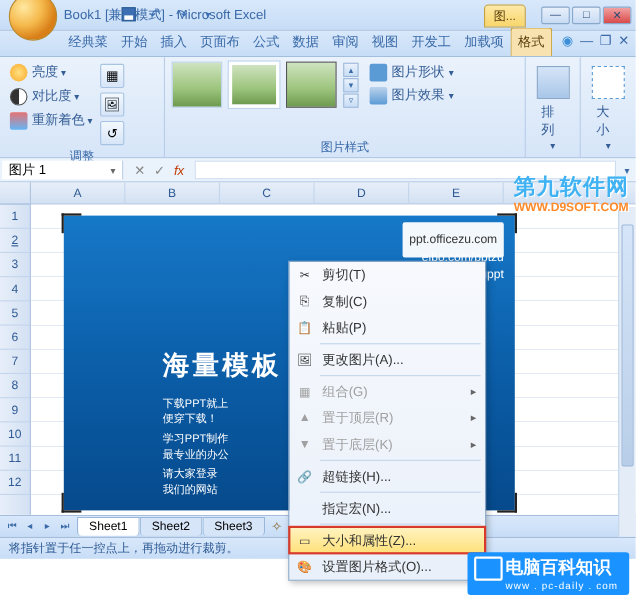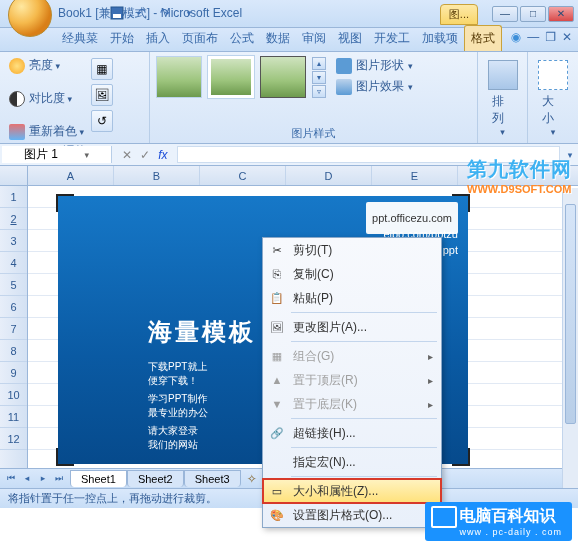--- a/index.html
+++ b/index.html
@@ -20,21 +20,21 @@
 .rtab { padding: 4px 6px; color: #3a6aa8; font-size: 12px; cursor: pointer; }
 .rtab.active { background: #f8e3b0; border: 1px solid #c9a23b; border-bottom: none; border-radius: 3px 3px 0 0; color: #5a3e0a; }
 .ribbon-right { position: absolute; right: 6px; top: 30px; display: flex; gap: 6px; color: #3a6aa8; }
 .ribbon-right span { cursor: pointer; }
 
 
 .ribbon-body { height: 92px; background: linear-gradient(#eaf2fc, #d6e5f8); border-bottom: 1px solid #9ab6d9; display: flex; }
 .rgroup { border-right: 1px solid #b8cee8; padding: 4px 6px 2px; display: flex; flex-direction: column; justify-content: space-between; }
 .rgroup-label { text-align: center; color: #3a6aa8; font-size: 11px; padding-top: 2px; }
 .rgroup-content { display: flex; gap: 4px; align-items: flex-start; }
-.adjust-col { display: flex; flex-direction: column; gap: 14px; }
+.adjust-col { display: flex; flex-direction: column; gap: 3px; }
 .adjust-item { display: flex; align-items: center; gap: 4px; padding: 1px 3px; color: #355e96; cursor: pointer; }
 .adjust-item .lbl::after { content: " ▾"; font-size: 9px; }
 .ico { width: 16px; height: 16px; display: inline-block; background: #6a9bd8; border-radius: 2px; }
 .ico.sun { background: radial-gradient(#ffe082,#f9a825); border-radius: 50%; }
 .ico.contrast { background: linear-gradient(90deg,#333 50%,#fff 50%); border: 1px solid #555; border-radius: 50%; }
 .ico.recolor { background: linear-gradient(#e57373,#64b5f6); }
 .mini-btn { width: 22px; height: 22px; background: linear-gradient(#f3f8fe,#d6e5f8); border: 1px solid #a7c2e2; border-radius: 2px; display: flex; align-items: center; justify-content: center; }
 
 .style-gallery { display: flex; gap: 6px; align-items: center; }
 .style-thumb { width: 46px; height: 42px; background: linear-gradient(#cfe3bf,#9cc47c 60%,#6d9a4e); border: 1px solid #bcd3ec; }
@@ -43,24 +43,24 @@
 
 .picstyle-opts { display: flex; flex-direction: column; gap: 2px; margin-left: 4px; }
 .picstyle-opts .opt { display: flex; align-items: center; gap: 4px; color: #355e96; padding: 1px 2px; }
 .picstyle-opts .opt::after { content: " ▾"; font-size: 9px; margin-left: auto; }
 
 .big-btn { display: flex; flex-direction: column; align-items: center; justify-content: center; padding: 4px 8px; color: #355e96; }
 .big-btn .big-ico { width: 30px; height: 30px; background: linear-gradient(#d6e5f8,#a8c6e8); border: 1px solid #8aa8c9; margin-bottom: 3px; }
 
 
 .formula-row { height: 22px; display: flex; align-items: stretch; border-bottom: 1px solid #9ab6d9; background: #eaf2fc; }
-.name-box { width: 110px; border-right: 1px solid #b8cee8; display: flex; align-items: center; padding: 0 22px; background: #fff; margin: 2px; }
+.name-box { width: 110px; border-right: 1px solid #b8cee8; display: flex; align-items: center; padding: 0 6px; background: #fff; margin: 2px; }
 .name-box .dd { margin-left: auto; color: #666; font-size: 9px; }
 .fx-btns { display: flex; align-items: center; gap: 8px; padding: 0 8px; color: #888; }
-.fx-label { font-style: italic; color: #1d4ed8; }
+.fx-label { font-style: italic; color: #c2410c; }
 .formula-input { flex: 1; background: #fff; margin: 2px; border: 1px solid #cdddf0; }
 .expand-fb { width: 16px; display: flex; align-items: center; justify-content: center; color: #3a6aa8; font-size: 9px; }
 
 
 .grid-wrap { position: relative; height: 302px; display: flex; background: #fff; }
 .row-hdrs { width: 28px; background: linear-gradient(90deg,#e7eef9,#d3e1f3); border-right: 1px solid #9ab6d9; }
 .corner { height: 20px; border-bottom: 1px solid #9ab6d9; background: linear-gradient(#e7eef9,#d3e1f3); }
 .row-hdr { height: 22px; border-bottom: 1px solid #c3d5ec; text-align: center; line-height: 22px; color: #2f5a93; font-size: 11px; }
 .row-hdr.sel { text-decoration: underline; }
 .col-area { flex: 1; overflow: hidden; position: relative; }

